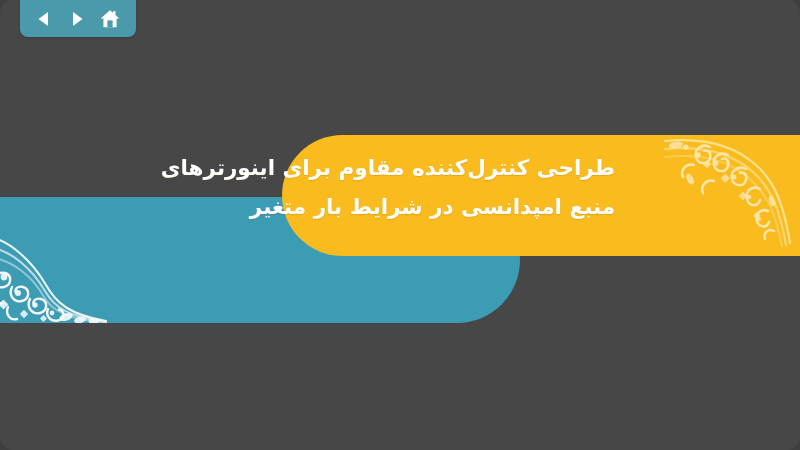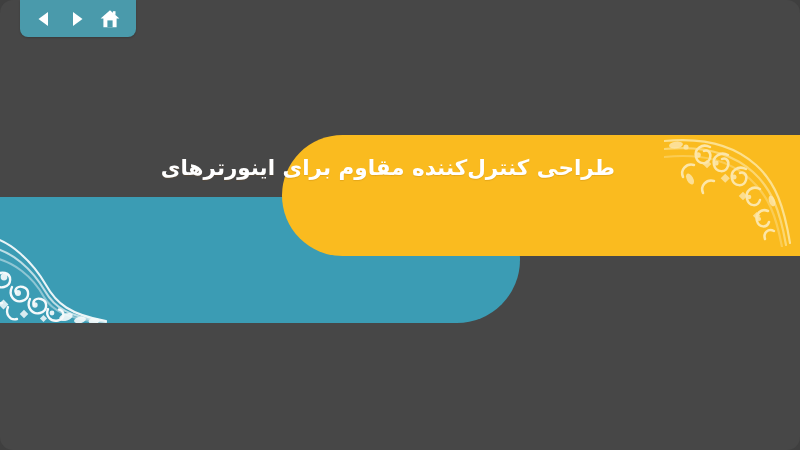--- a/index.html
+++ b/index.html
@@ -206,15 +206,16 @@
       <g fill="#fdeec2" opacity=".85">
         <ellipse cx="12" cy="10" rx="7" ry="3.4" transform="rotate(-8 12 10)"></ellipse>
         <ellipse cx="26" cy="44" rx="6" ry="3.2" transform="rotate(62 26 44)"></ellipse>
         <ellipse cx="108" cy="66" rx="5.6" ry="3" transform="rotate(70 108 66)"></ellipse>
       </g>
     </svg>
   </div>
 
   <div class="title-block">
     <span class="title-line">طراحی کنترل‌کننده مقاوم برای اینورترهای</span>
+    <span class="title-line">منبع امپدانسی در شرایط بار متغیر</span>
   </div>
 
 </div>
 
 </body></html>

